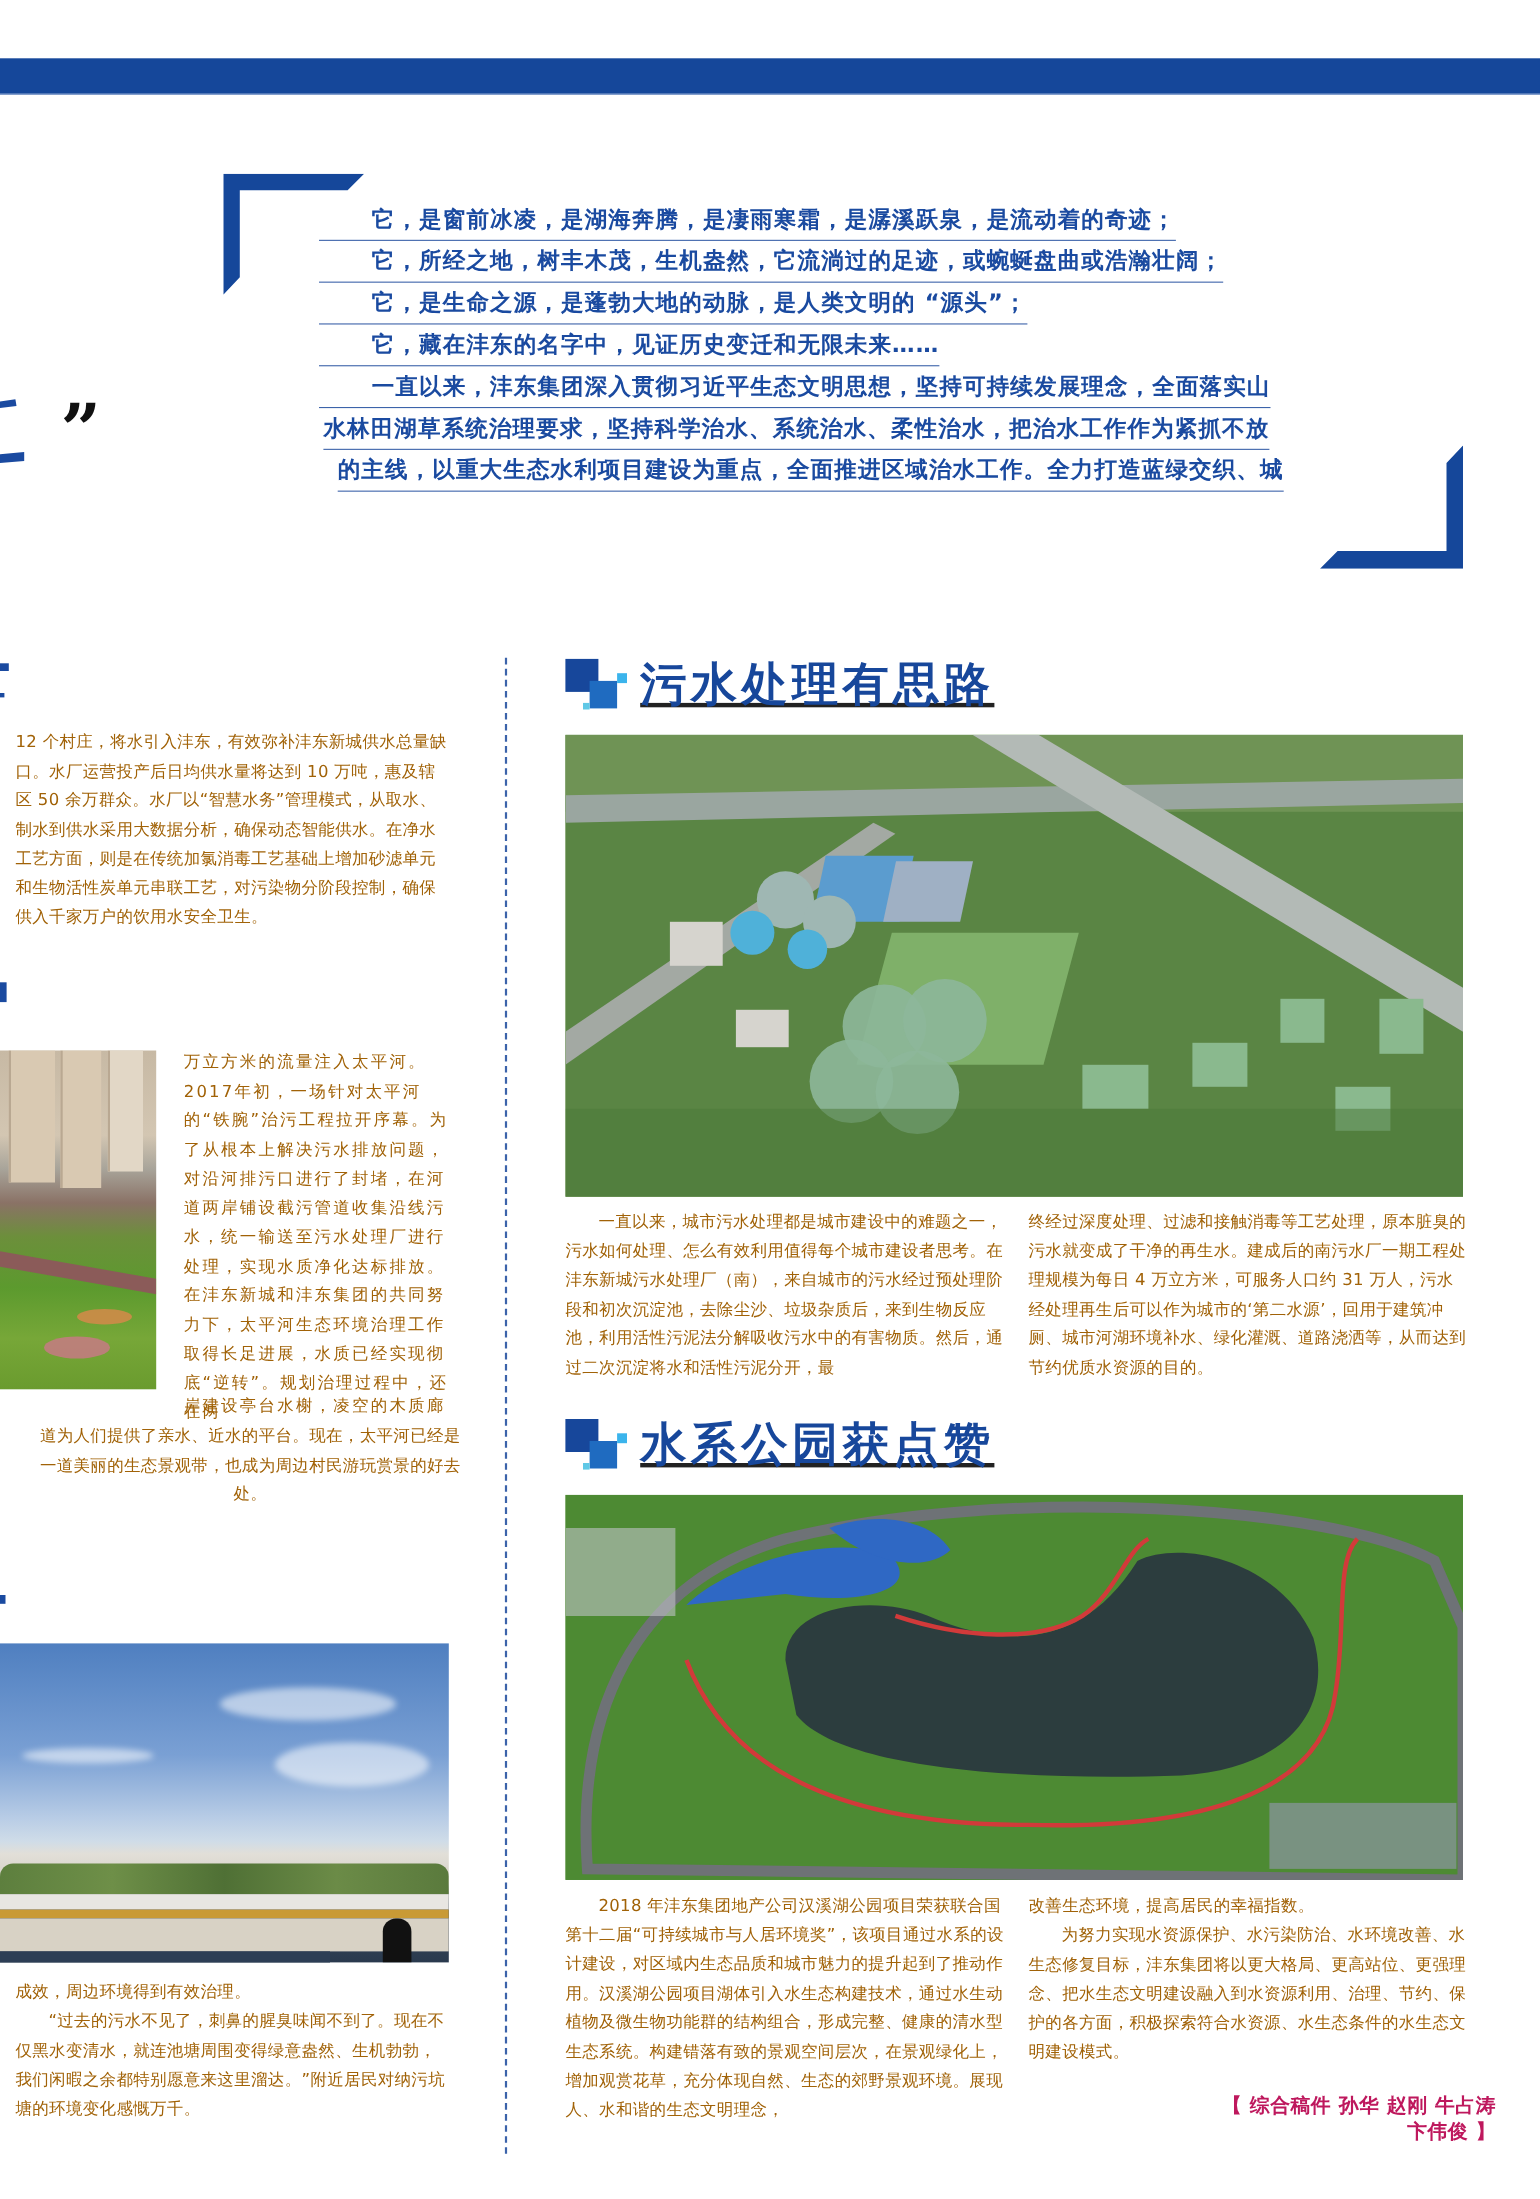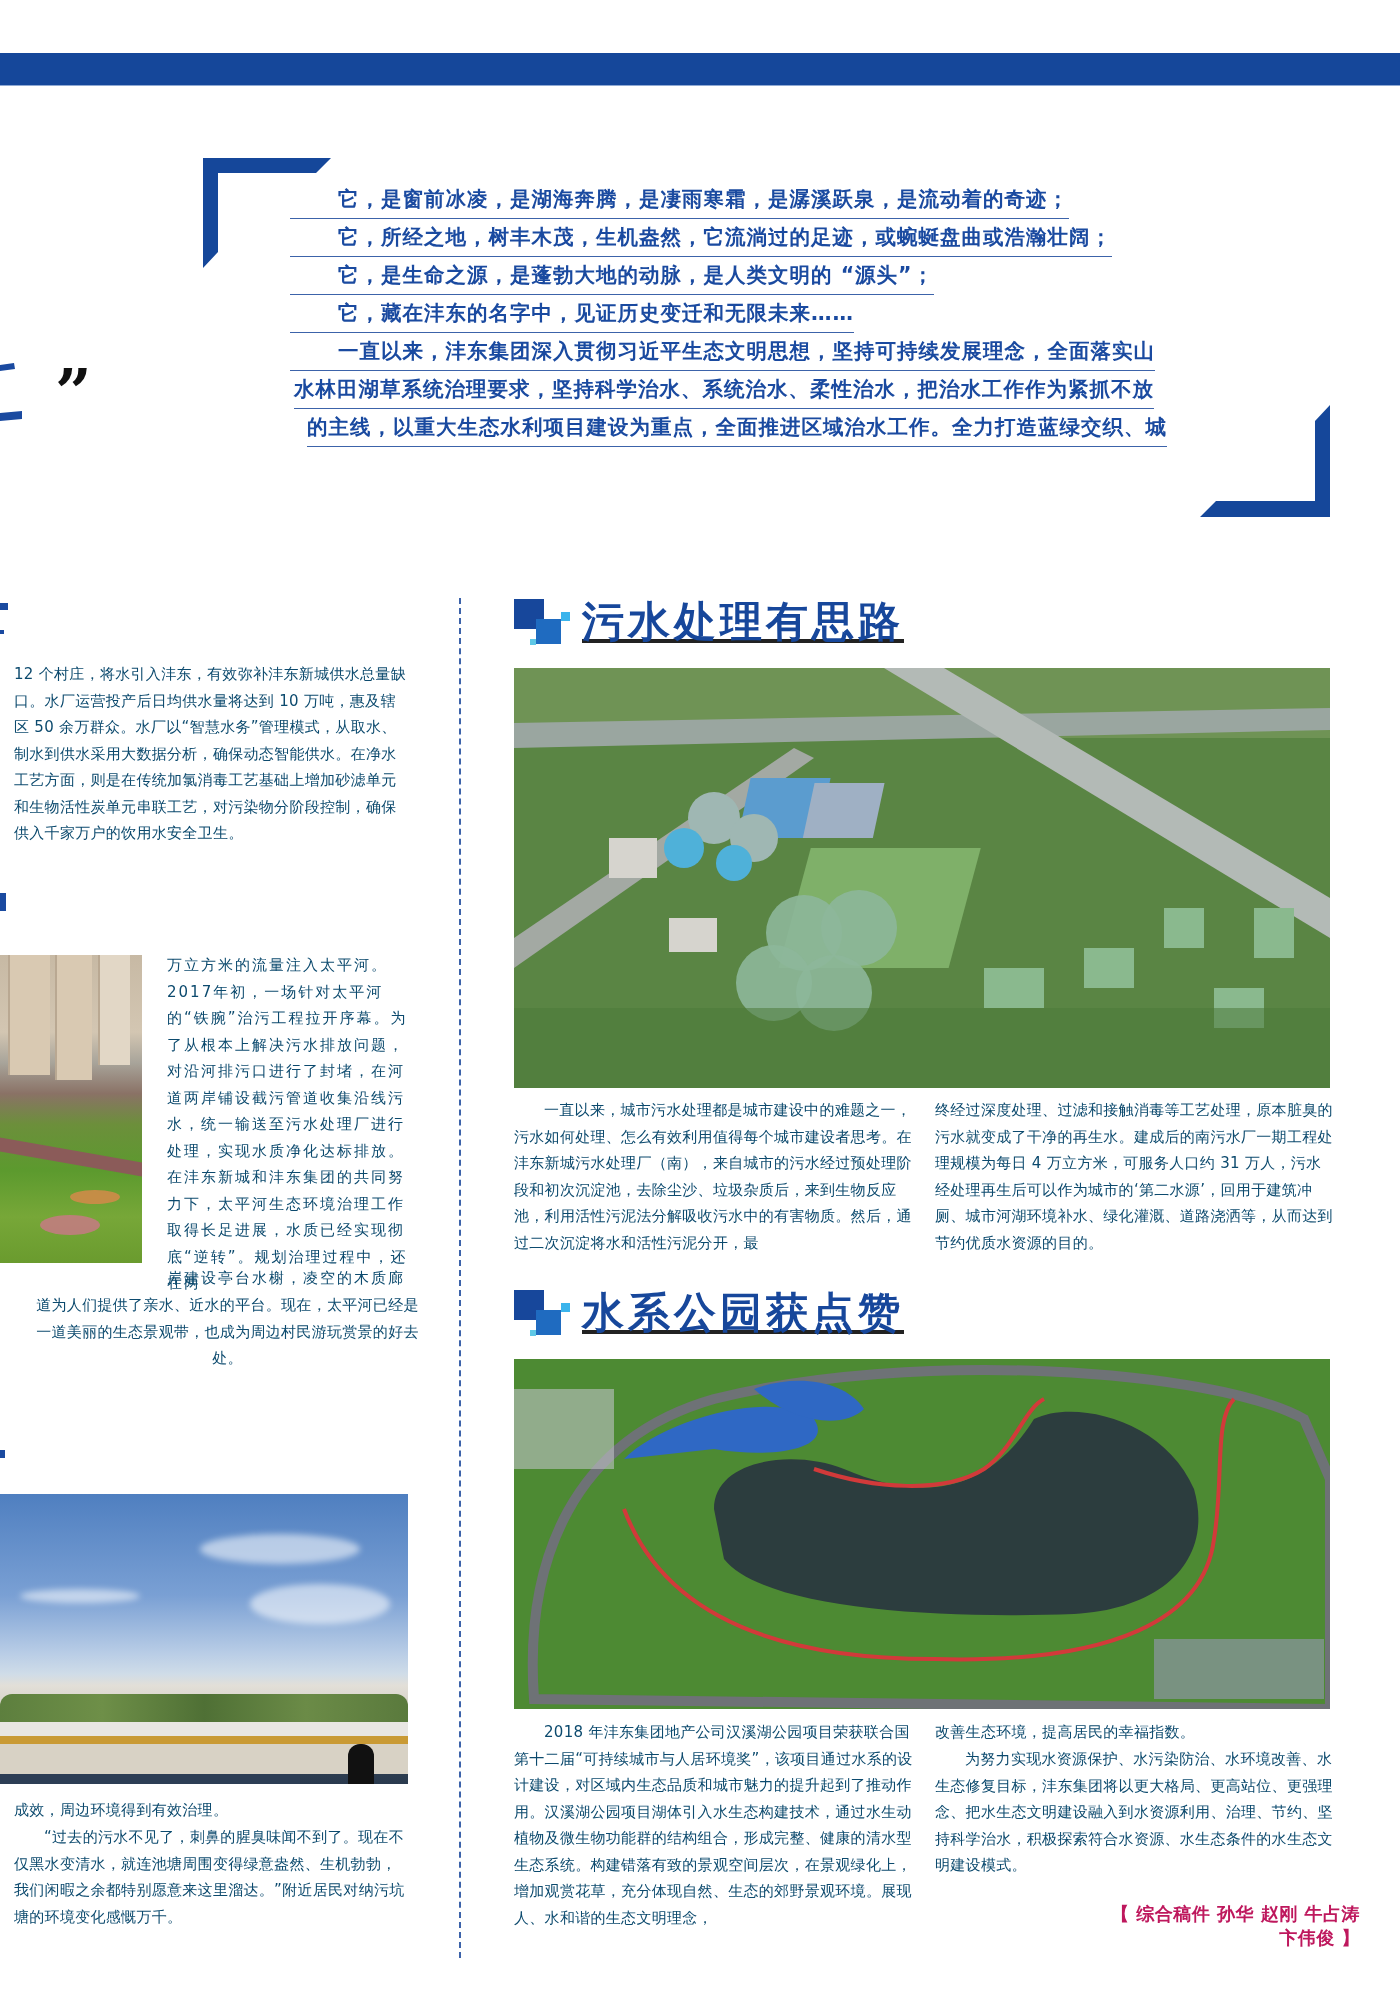--- a/index.html
+++ b/index.html
@@ -33,21 +33,21 @@
   }
   .intro .line {
     display: inline-block; line-height: 37px; height: 37px;
     border-bottom: 1.5px solid #3c63aa; white-space: nowrap;
   }
   .intro .row { height: 38px; }
   .intro .indent { padding-left: 48px; text-align: center; }
   .intro .full { margin-left: -2px; }
   .frag-head { position: absolute; width: 8px; background: #1a4aa0; }
   .body-text {
-    font-size: 15px; line-height: 26.5px; color: #0c4a6e; letter-spacing: 0.3px;
+    font-size: 15px; line-height: 26.5px; color: #a16207; letter-spacing: 0.3px;
   }
   .lc-p1 { position: absolute; left: 14px; top: 661px; width: 395px; }
   .lc-img1 {
     position: absolute; left: 0; top: 955px; width: 142px; height: 308px;
     background: linear-gradient(180deg, #c7b9a4 0%, #d3c6b2 25%, #a8a49a 35%, #8a7266 45%, #6c8f3b 55%, #5c9a2e 70%, #77a738 85%, #6a9b2e 100%);
     overflow: hidden;
   }
   .lc-img1 .bldg { position: absolute; background: #d9c9b2; border-left: 2px solid #b9a892; }
   .lc-img1 .bridge { position: absolute; left: 0; top: 195px; width: 142px; height: 14px; background: #8b5b59; transform: skewY(10deg); }
   .lc-img1 .flower { position: absolute; background: #c77a84; border-radius: 50%; opacity: .85; }
@@ -221,15 +221,15 @@
     <path d="M240 30 C 280 15, 330 20, 350 50 C 330 70, 280 65, 240 30 Z" fill="#2f68c4"></path>
     <path d="M200 150 C 200 100, 280 90, 330 110 C 400 140, 470 140, 520 60 C 560 40, 650 60, 680 130 C 700 200, 650 250, 560 255 C 420 260, 250 250, 210 200 Z" fill="#2c3d3e"></path>
     <path d="M110 150 C 140 230, 220 300, 420 300 C 600 305, 690 260, 700 180 C 710 120, 700 60, 720 40" fill="none" stroke="#d23a3a" stroke-width="4"></path>
     <path d="M300 110 C 360 130, 430 135, 470 110 C 500 90, 510 50, 530 40" fill="none" stroke="#d23a3a" stroke-width="4"></path>
     <rect x="640" y="280" width="170" height="60" fill="#8c95a3" opacity=".7"></rect>
     <path d="M0 30 L100 30 L100 110 L0 110 Z" fill="#bfc3c6" opacity=".6"></path>
   </svg>
 </div>
 <p class="body-text pk1 indent1" style="margin:0">2018 年沣东集团地产公司汉溪湖公园项目荣获联合国第十二届“可持续城市与人居环境奖”，该项目通过水系的设计建设，对区域内生态品质和城市魅力的提升起到了推动作用。汉溪湖公园项目湖体引入水生态构建技术，通过水生动植物及微生物功能群的结构组合，形成完整、健康的清水型生态系统。构建错落有致的景观空间层次，在景观绿化上，增加观赏花草，充分体现自然、生态的郊野景观环境。展现人、水和谐的生态文明理念，</p>
 <p class="body-text pk2" style="margin:0">改善生态环境，提高居民的幸福指数。</p>
-<p class="body-text pk2 indent1" style="margin:0;top:1746px">为努力实现水资源保护、水污染防治、水环境改善、水生态修复目标，沣东集团将以更大格局、更高站位、更强理念、把水生态文明建设融入到水资源利用、治理、节约、坚持科学治水，积极探索符合水资源、水生态条件的水生态文明建设模式。</p>
+<p class="body-text pk2 indent1" style="margin:0;top:1746px">为努力实现水资源保护、水污染防治、水环境改善、水生态修复目标，沣东集团将以更大格局、更高站位、更强理念、把水生态文明建设融入到水资源利用、治理、节约、保护的各方面，积极探索符合水资源、水生态条件的水生态文明建设模式。</p>
 
 <div class="credit">【 综合稿件 孙华 赵刚 牛占涛 卞伟俊 】</div>
 
 </body></html>

